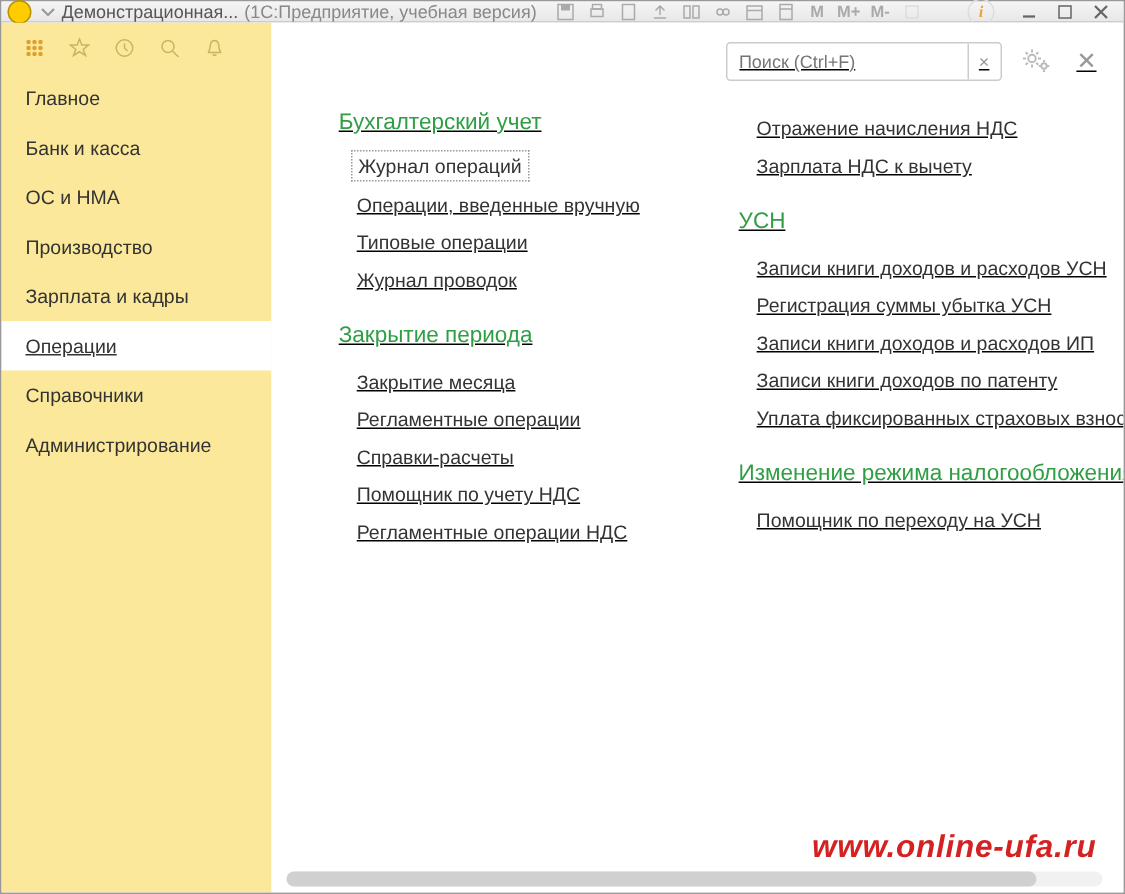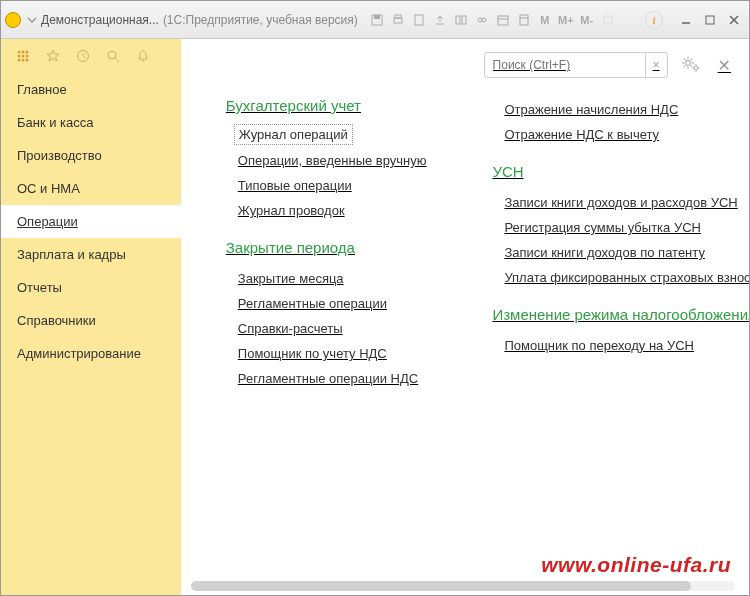--- a/index.html
+++ b/index.html
@@ -1,18 +1,18 @@
 <!DOCTYPE html>
 <html><head>
 <meta charset="utf-8">
 <style>
   * { box-sizing: border-box; }
   body { margin: 0; font-family: Arial, sans-serif; font-size: 13px; background: #fff; overflow: hidden; }
   .frame { width: 750px; height: 596px; border: 1px solid #999; background: #fff; display: flex; flex-direction: column; }
-  .titlebar { height: 38px; background: linear-gradient(#f5f5f5,#e8e8e8); border-bottom: 1px solid #ccc; display: flex; align-items: center; padding: 0 4px; gap: 4px; }
+  .titlebar { height: 14px; background: linear-gradient(#f5f5f5,#e8e8e8); border-bottom: 1px solid #ccc; display: flex; align-items: center; padding: 0 4px; gap: 4px; }
   .tb-ico { width: 16px; height: 16px; border-radius: 50%; background: #ffcc00; border: 1px solid #b89200; font-size: 9px; font-weight: bold; display: flex; align-items: center; justify-content: center; color: #777; }
   .tb-drop { width: 10px; height: 10px; margin-left:2px; }
   .tb-drop svg { display:block; }
   .tb-title { color: #555; font-size: 12px; white-space: nowrap; overflow: hidden; text-overflow: ellipsis; flex: 0 1 auto; max-width: 150px; }
   .tb-sub { color: #888; font-size: 12px; white-space: nowrap; }
   .tb-tools { display: flex; gap: 3px; margin-left: 6px; }
   .tb-btn { width: 18px; height: 18px; display: flex; align-items: center; justify-content: center; color: #aaa; font-size: 11px; }
   .tb-btn.m { font-size: 11px; font-weight: bold; color: #aaa; font-family: Arial; }
   .tb-right { margin-left: auto; display: flex; gap: 2px; }
   .win-btn { width: 22px; height: 18px; display: flex; align-items: center; justify-content: center; color: #666; border:1px solid transparent; }
@@ -172,25 +172,24 @@
           </span>
         <span>
             <svg width="14" height="14">
               <path d="M7 2 C4 2 4 5 4 7 L3 10 L11 10 L10 7 C10 5 10 2 7 2 Z M6 11 A1 1 0 0 0 8 11" fill="none" stroke="currentColor"></path>
             </svg>
           </span>
       </div>
       <div class="nav" id="nav">
           <div class="nav-item"><span>Главное</span></div>
           <div class="nav-item"><span>Банк и касса</span></div>
+          <div class="nav-item"><span>ОС и НМА</span></div>
           <div class="nav-item"><span>Производство</span></div>
-          <div class="nav-item"><span>ОС и НМА</span></div>
+          <div class="nav-item"><span>Зарплата и кадры</span></div>
           <div class="nav-item active"><span>Операции</span></div>
-          <div class="nav-item"><span>Зарплата и кадры</span></div>
-          <div class="nav-item"><span>Отчеты</span></div>
           <div class="nav-item"><span>Справочники</span></div>
           <div class="nav-item"><span>Администрирование</span></div>
         </div>
     </div>
 
     <div class="main">
       <div class="topbar">
         <div class="searchwrap">
           <input placeholder="Поиск (Ctrl+F)" style="">
           <div class="clear">×</div>
@@ -206,24 +205,25 @@
             </svg>
         </div>
         <div class="close-panel">✕</div>
       </div>
 
       <div class="content">
         <div class="cols">
           <div class="col" id="col-left"><div class="section-title first">Бухгалтерский учет</div><div class="link boxed">Журнал операций</div><div class="link">Операции, введенные вручную</div><div class="link">Типовые операции</div><div class="link">Журнал проводок</div><div class="section-title">Закрытие периода</div><div class="link">Закрытие месяца</div><div class="link">Регламентные операции</div><div class="link">Справки-расчеты</div><div class="link">Помощник по учету НДС</div><div class="link">Регламентные операции НДС</div></div>
           <div class="col" id="col-right">
               <div class="link">Отражение начисления НДС</div>
-              <div class="link">Отражение НДС к вычету</div>
+              <div class="link">Зарплата НДС к вычету</div>
               <div class="section-title">УСН</div>
               <div class="link">Записи книги доходов и расходов УСН</div>
               <div class="link">Регистрация суммы убытка УСН</div>
+              <div class="link">Записи книги доходов и расходов ИП</div>
               <div class="link">Записи книги доходов по патенту</div>
               <div class="link">Уплата фиксированных страховых взносов</div>
               <div class="section-title">Изменение режима налогообложения</div>
               <div class="link">Помощник по переходу на УСН</div>
             </div>
         </div>
         <div class="watermark">www.online-ufa.ru</div>
         <div class="hscroll">
             <div class="thumb"></div>
           </div>

